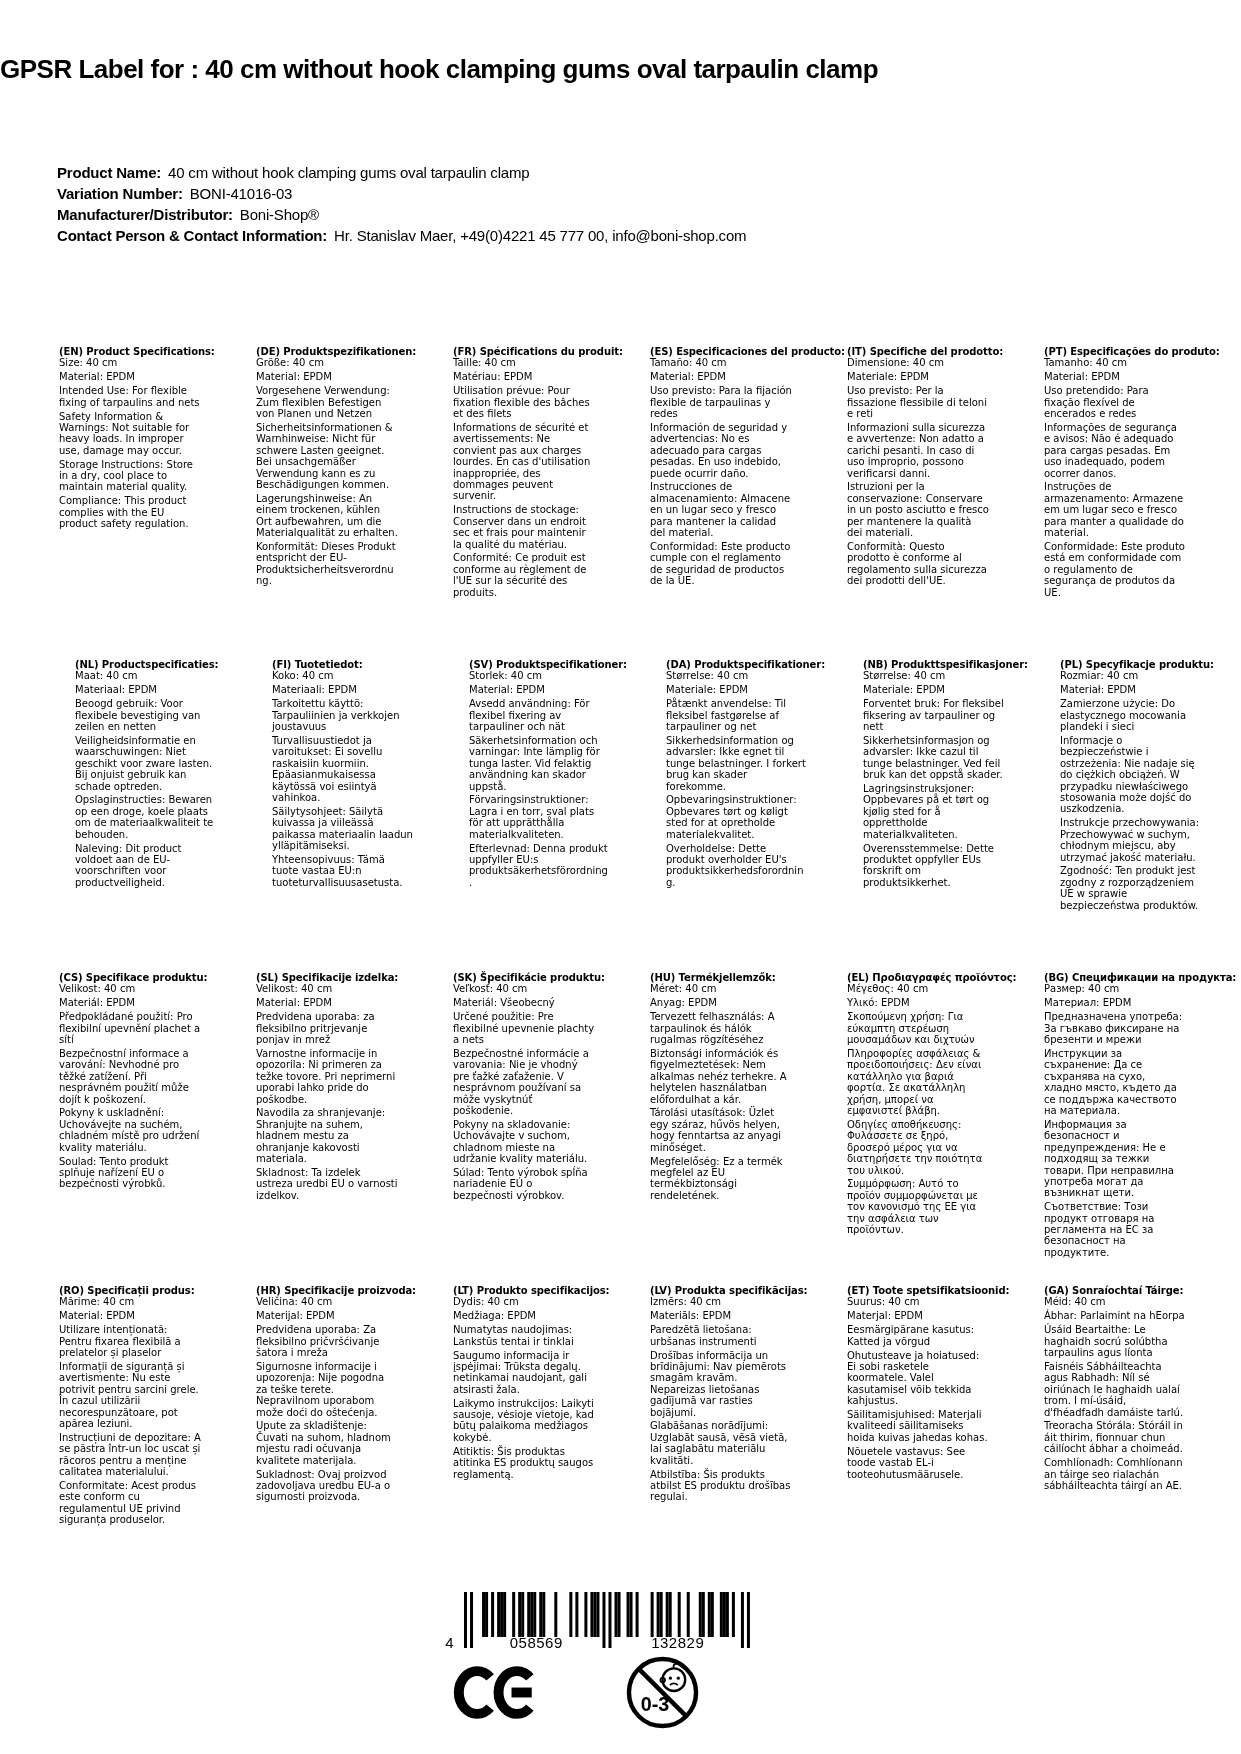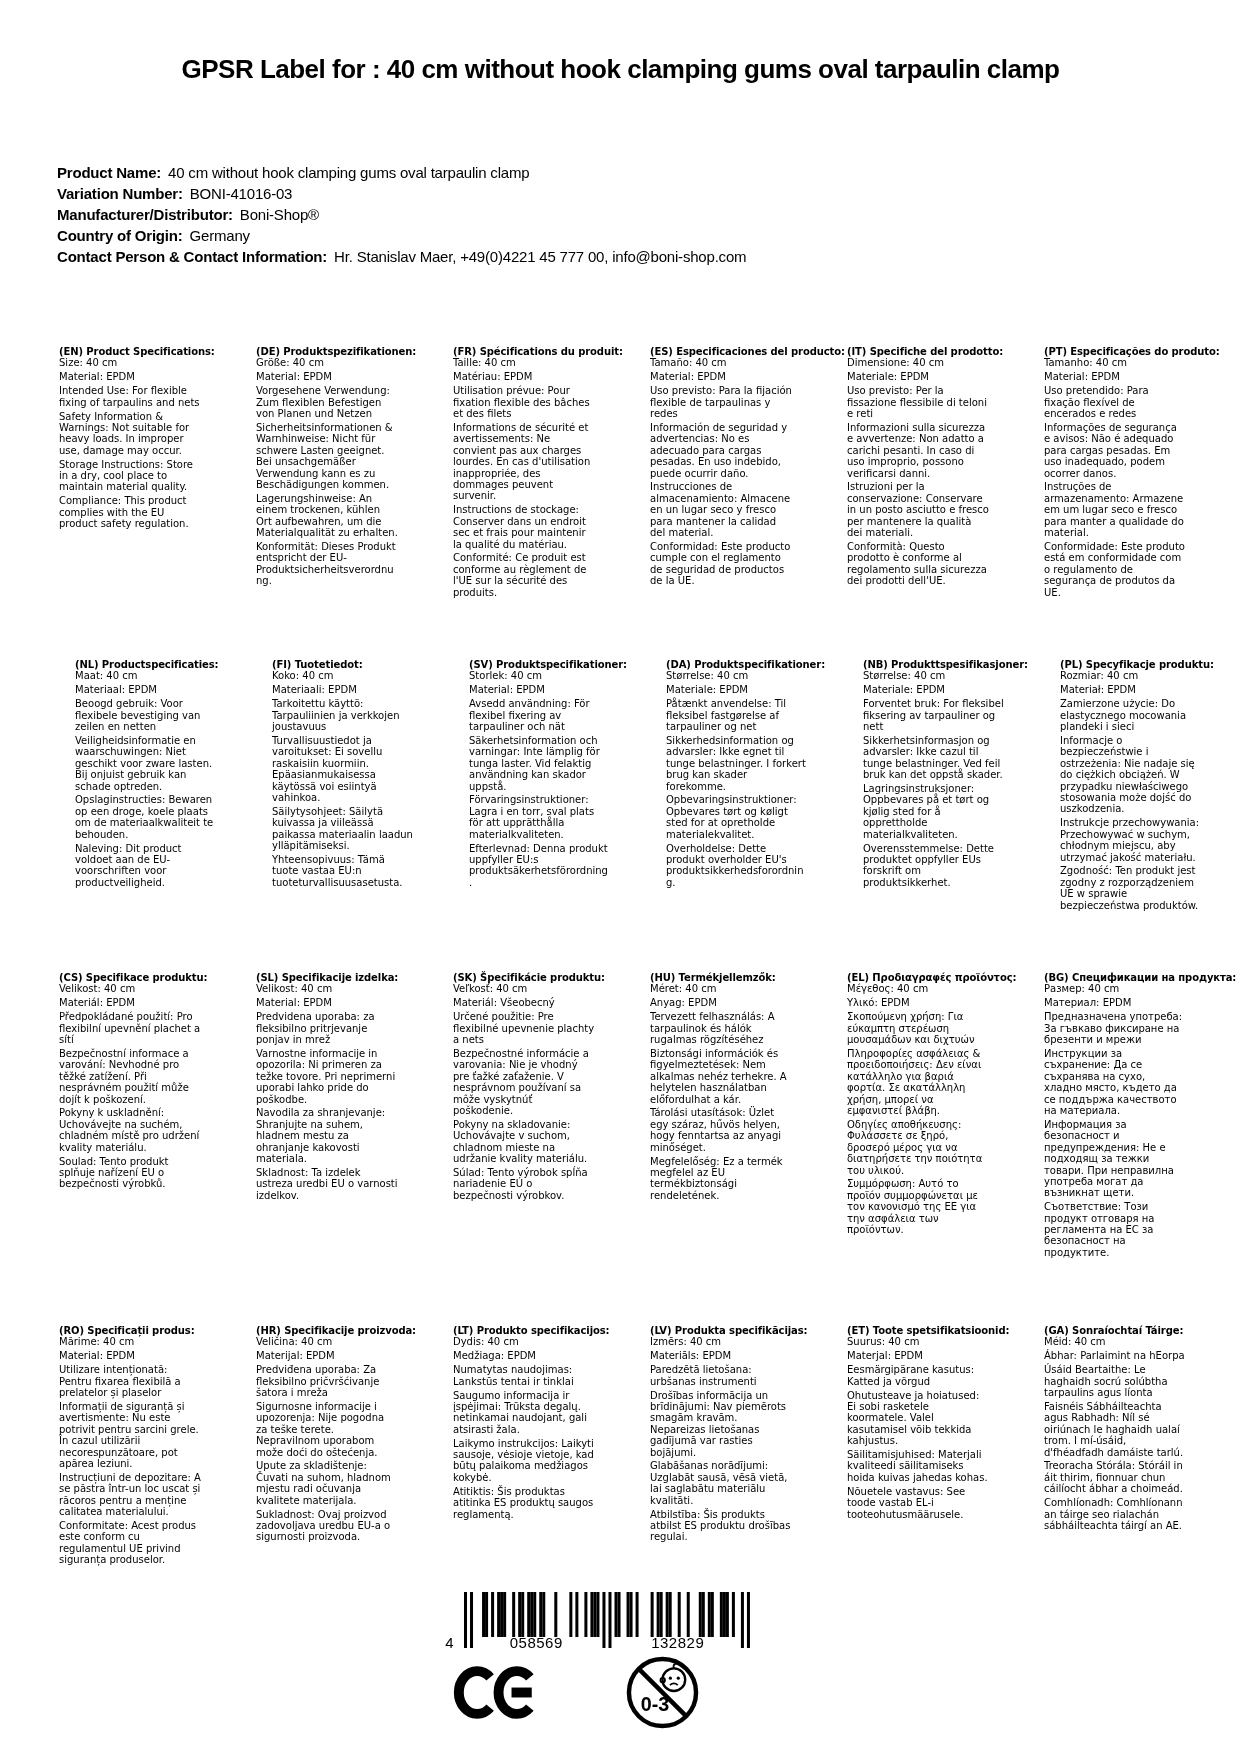--- a/index.html
+++ b/index.html
@@ -1,21 +1,21 @@
 <!DOCTYPE html>
 <html><head>
 <meta charset="utf-8">
 <title>GPSR Label</title>
 <style>
   * { margin:0; padding:0; box-sizing:border-box; }
   html,body { background:#ffffff; }
   .page { position:relative; width:1241px; height:1754px; background:#fff; color:#000;
           overflow:hidden; font-family:"DejaVu Sans", sans-serif; margin:0 auto; }
 
-  .page-title { position:absolute; top:54px; left:0; right:0; text-align:center;
+  .page-title { position:absolute; top:54px; left:0; right:0; 
                 font-family:"Liberation Sans", sans-serif; font-weight:bold;
                 font-size:26px; line-height:30px; letter-spacing:-0.5px; }
   .page-title > span { display:inline-block; max-width:900px; }
 
   .product-info { position:absolute; left:57px; top:162px;
                   font-family:"Liberation Sans", sans-serif; font-size:15px;
                   line-height:21px; letter-spacing:-0.2px; }
   .product-label { font-weight:bold; margin-right:7px; }
 
   .lang-grid { position:absolute; left:59px; top:346px; width:1182px; }
@@ -46,23 +46,20 @@
 
 
   <div>
     <span class="product-label">Variation Number:</span><span class="product-value">BONI-41016-03</span>
   </div>
 
   <div>
     <span class="product-label">Manufacturer/Distributor:</span><span class="product-value">Boni-Shop®</span>
   </div>
 
-  <div>
-    <span class="product-label">Country of Origin:</span><span class="product-value">Germany</span>
-  </div>
 
   <div>
     <span class="product-label">Contact Person &amp; Contact Information:</span><span class="product-value">Hr. Stanislav Maer, +49(0)4221 45 777 00, info@boni-shop.com</span>
   </div>
 </div>
 
   <div class="lang-grid">
       <div class="lang-row" style="top: 0px;">
   <div class="lang-block">
     <div class="lang-title">(EN) Product Specifications:</div>
@@ -239,21 +236,21 @@
   <div class="lang-block">
     <div class="lang-title">(BG) Спецификации на продукта:</div>
   <p class="lang-para">Размер: 40 cm</p>
           <p class="lang-para">Материал: EPDM</p>
           <p class="lang-para">Предназначена употреба: За гъвкаво фиксиране на брезенти и мрежи</p>
           <p class="lang-para">Инструкции за съхранение: Да се съхранява на сухо, хладно място, където да се поддържа качеството на материала.</p>
           <p class="lang-para">Информация за безопасност и предупреждения: Не е подходящ за тежки товари. При неправилна употреба могат да възникнат щети.</p>
           <p class="lang-para">Съответствие: Този продукт отговаря на регламента на ЕС за безопасност на продуктите.</p>
         </div>
 </div>
-      <div class="lang-row" style="top: 939px; margin-top: 40px;">
+      <div class="lang-row" style="top: 939px;">
   <div class="lang-block">
     <div class="lang-title">(RO) Specificații produs:</div>
   <p class="lang-para">Mărime: 40 cm</p>
           <p class="lang-para">Material: EPDM</p>
           <p class="lang-para">Utilizare intenționată: Pentru fixarea flexibilă a prelatelor și plaselor</p>
           <p class="lang-para">Informații de siguranță și avertismente: Nu este potrivit pentru sarcini grele. În cazul utilizării necorespunzătoare, pot apărea leziuni.</p>
           <p class="lang-para">Instrucțiuni de depozitare: A se păstra într-un loc uscat și răcoros pentru a menține calitatea materialului.</p>
           <p class="lang-para">Conformitate: Acest produs este conform cu regulamentul UE privind siguranța produselor.</p>
         </div>
 

